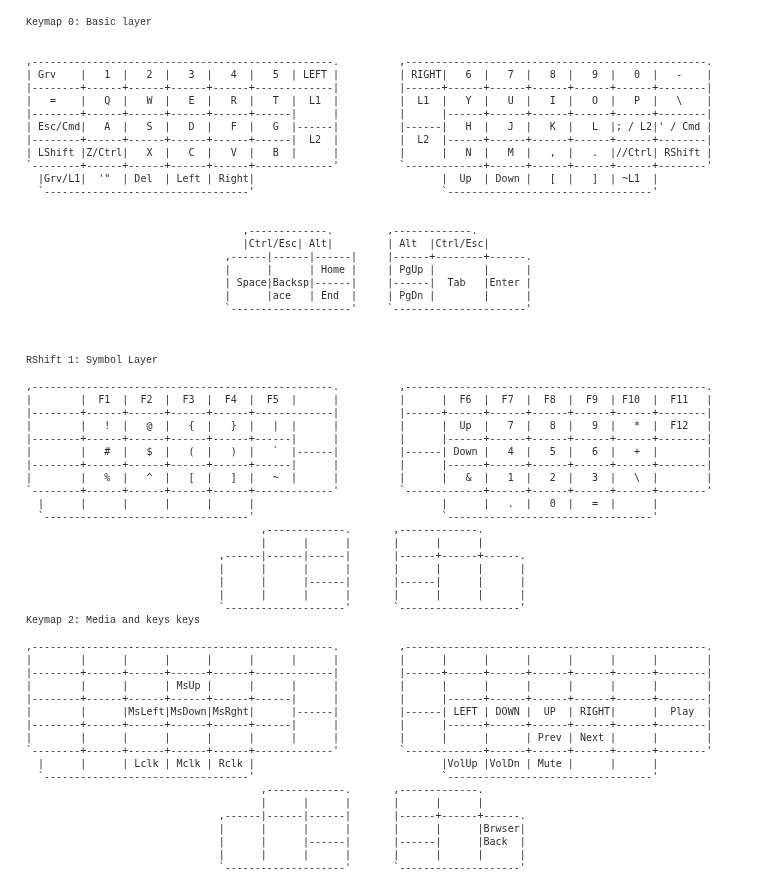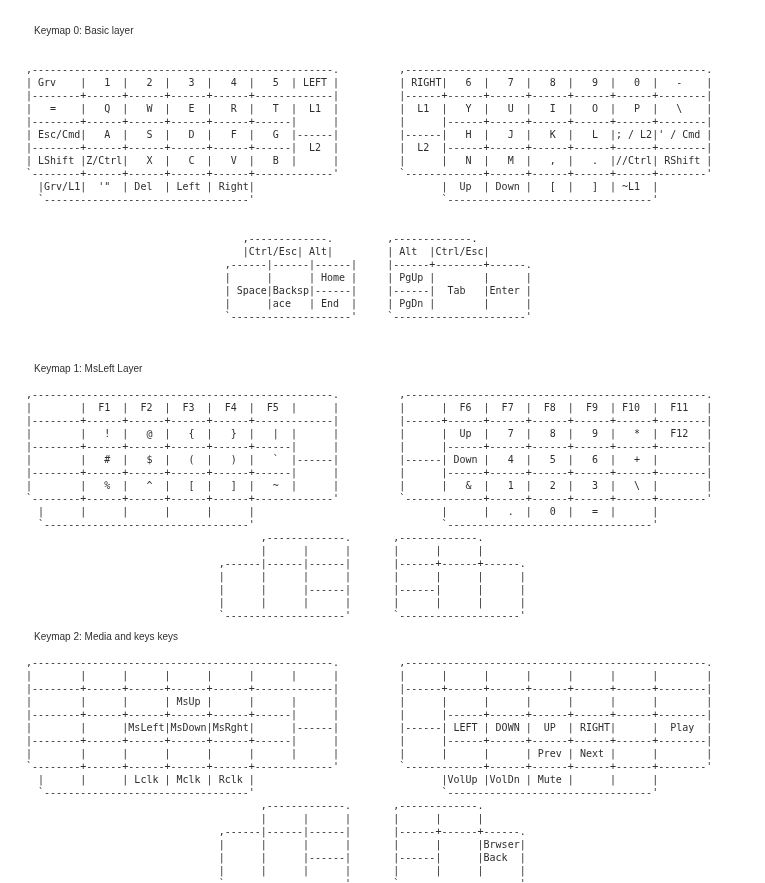--- a/index.html
+++ b/index.html
@@ -8,26 +8,26 @@
     width: 765px;
     height: 883px;
     overflow: hidden;
     background: #ffffff;
   }
   body {
     padding: 16px 0 0 26px;
     box-sizing: border-box;
   }
   .km-title {
-    font-family: Liberation Sans, sans-serif;
+    font-family: Liberation Mono, monospace;
     font-size: 10px;
     line-height: 13px;
     color: #2e2e2e;
     white-space: pre;
-    margin: 8px;
+    margin: 0;
   }
   .km-art {
     font-family: "DejaVu Sans Mono", "Liberation Mono", monospace;
     font-size: 10px;
     line-height: 13px;
     color: #2e2e2e;
     white-space: pre;
     margin: 0;
   }
   #section-0 .km-art { margin-top: 26px; }   
@@ -57,21 +57,21 @@
                                     ,-------------.         ,-------------.
                                     |Ctrl/Esc| Alt|         | Alt  |Ctrl/Esc|
                                  ,------|------|------|     |------+--------+------.
                                  |      |      | Home |     | PgUp |        |      |
                                  | Space|Backsp|------|     |------|  Tab   |Enter |
                                  |      |ace   | End  |     | PgDn |        |      |
                                  `--------------------'     `----------------------'</pre>
 </div>
 
 <div class="km-section" id="section-1">
-  <div class="km-title">Keymap 1: MsLeft Layer</div>
+  <div class="km-title">RShift 1: Symbol Layer</div>
   <pre class="km-art">,--------------------------------------------------.          ,--------------------------------------------------.
 |        |  F1  |  F2  |  F3  |  F4  |  F5  |      |          |      |  F6  |  F7  |  F8  |  F9  | F10  |  F11   |
 |--------+------+------+------+------+-------------|          |------+------+------+------+------+------+--------|
 |        |   !  |   @  |   {  |   }  |   |  |      |          |      |  Up  |   7  |   8  |   9  |   *  |  F12   |
 |--------+------+------+------+------+------|      |          |      |------+------+------+------+------+--------|
 |        |   #  |   $  |   (  |   )  |   `  |------|          |------| Down |   4  |   5  |   6  |   +  |        |
 |--------+------+------+------+------+------|      |          |      |------+------+------+------+------+--------|
 |        |   %  |   ^  |   [  |   ]  |   ~  |      |          |      |   &amp;  |   1  |   2  |   3  |   \  |        |
 `--------+------+------+------+------+-------------'          `-------------+------+------+------+------+--------'
   |      |      |      |      |      |                               |      |   .  |   0  |   =  |      |

